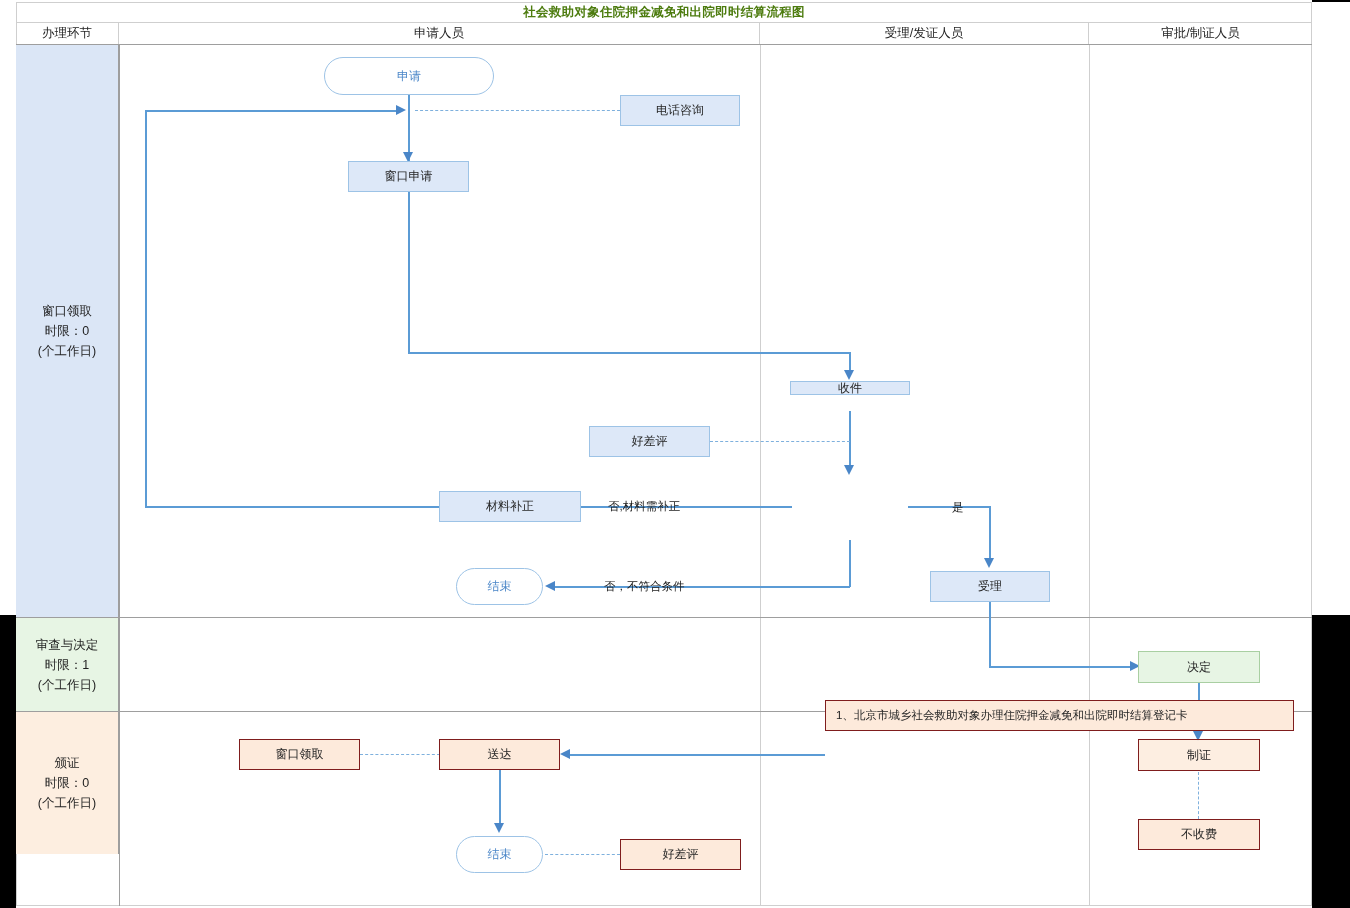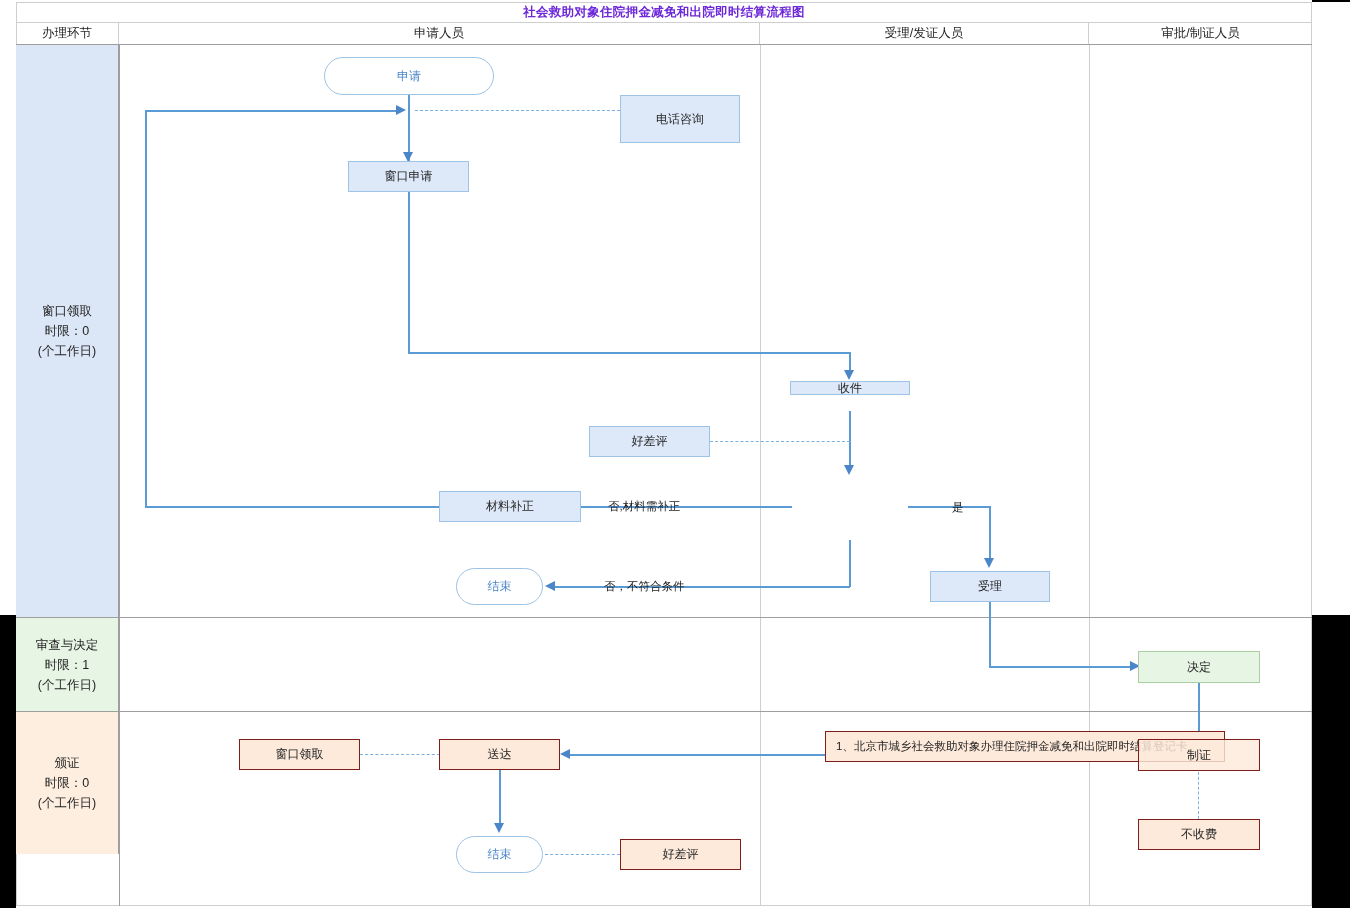--- a/index.html
+++ b/index.html
@@ -6,21 +6,21 @@
   body{font-family:"Liberation Sans","DejaVu Sans",sans-serif;}
   #root{position:relative;width:1350px;height:908px;background:#ffffff;overflow:hidden;}
 
   
   .frame{position:absolute;left:16px;top:2px;width:1296px;height:904px;
          border:1px solid #cfcfcf;box-sizing:border-box;background:#fff;}
 
   .title-row{position:absolute;left:16px;top:2px;width:1296px;height:21px;
              border-bottom:1px solid #cfcfcf;box-sizing:border-box;
              display:flex;align-items:center;justify-content:center;}
-  .title-row span{font-size:12.5px;font-weight:bold;color:#6d28d9;letter-spacing:.3px;}
+  .title-row span{font-size:12.5px;font-weight:bold;color:#4d7c0f;letter-spacing:.3px;}
 
   .head-row{position:absolute;left:16px;top:23px;width:1296px;height:22px;
             border-bottom:1px solid #9e9e9e;box-sizing:border-box;}
   .head-cell{position:absolute;top:0;height:21px;display:flex;align-items:center;
              justify-content:center;font-size:12.5px;color:#1f1f1f;box-sizing:border-box;}
   .head-cell.div{border-right:1px solid #cfcfcf;}
 
   
   .phase{position:absolute;left:16px;width:103px;box-sizing:border-box;
          display:flex;align-items:center;justify-content:center;text-align:center;
@@ -165,21 +165,21 @@
 
   <div class="ln lnv" style="left:499px;top:769px;height:58px;"></div>
   <div class="arrow ar-down" style="left:494px;top:823px;"></div>
 
   <div class="dash-h" style="left:545px;top:854px;width:75px;"></div>
 
   <div class="node term" style="left:324px;top:57px;width:170px;height:38px;">
     <span>申请</span>
   </div>
 
-  <div class="node blue" style="left:620px;top:95px;width:120px;height:48px;">
+  <div class="node blue" style="left:620px;top:95px;width:120px;height:31px;">
     <span>电话咨询</span>
   </div>
 
   <div class="node blue" style="left:348px;top:161px;width:121px;height:31px;">
     <span>窗口申请</span>
   </div>
 
   <div class="node blue" style="left:790px;top:381px;width:120px;height:14px;">
     <span>收件</span>
   </div>
@@ -198,21 +198,21 @@
   </div>
 
   <div class="node blue" style="left:930px;top:571px;width:120px;height:31px;">
     <span>受理</span>
   </div>
 
   <div class="node green" style="left:1138px;top:651px;width:122px;height:32px;">
     <span>决定</span>
   </div>
 
-  <div class="node peach" style="left:825px;top:731px;width:400px;height:31px;justify-content:flex-start;padding-left:10px;font-size:11.5px;">
+  <div class="node peach" style="left:825px;top:700px;width:469px;height:31px;justify-content:flex-start;padding-left:10px;font-size:11.5px;">
     <span>1、北京市城乡社会救助对象办理住院押金减免和出院即时结算登记卡</span>
   </div>
 
   <div class="node peach" style="left:1138px;top:739px;width:122px;height:32px;background:rgba(253,234,219,0.82);">
     <span>制证</span>
   </div>
 
   <div class="node peach" style="left:1138px;top:819px;width:122px;height:31px;">
     <span>不收费</span>
   </div>

